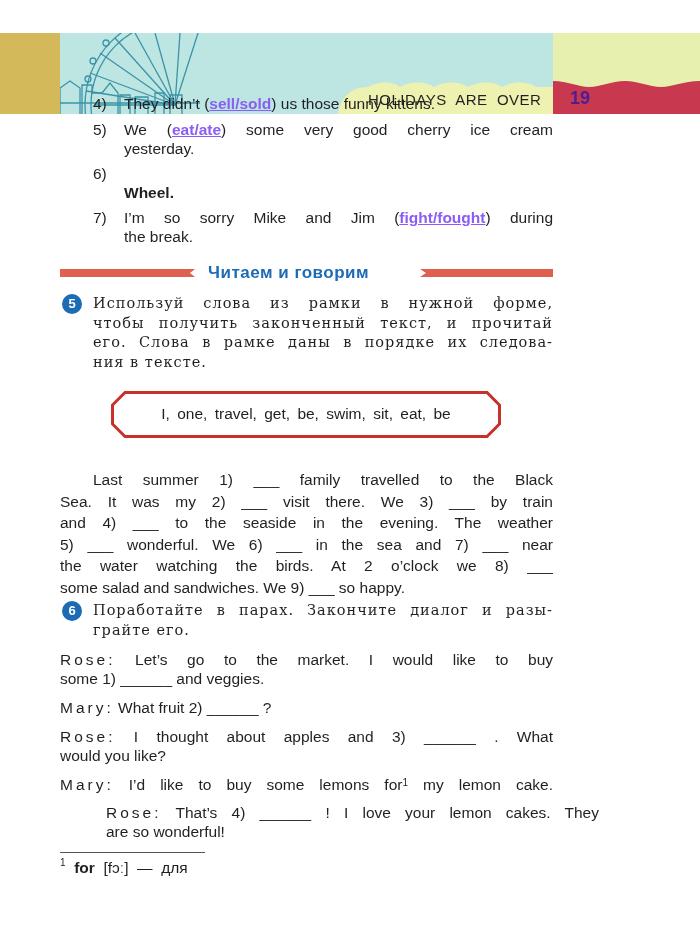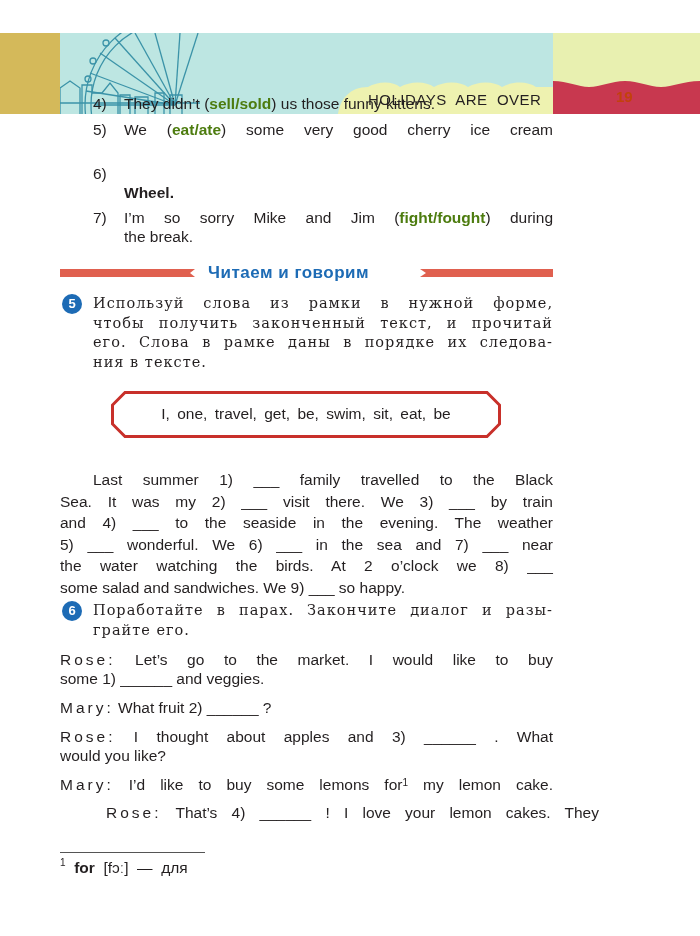--- a/index.html
+++ b/index.html
@@ -5,27 +5,27 @@
   html,body{margin:0;padding:0;background:#ffffff;}
   body{width:700px;height:936px;position:relative;overflow:hidden;font-family:"Liberation Sans",sans-serif;color:#231f20;}
   .header{position:absolute;left:0;top:0;width:700px;height:81px;margin-top:33px;}
   .gold-strip{position:absolute;left:0;top:0;width:60px;height:81px;background:#d4b95a;}
   .cyan-band{position:absolute;left:60px;top:0;width:493px;height:81px;background:#bde6e2;}
   .lime-band{position:absolute;left:553px;top:0;width:147px;height:81px;background:#e8f0b0;}
   .wheel{position:absolute;left:60px;top:0;width:140px;height:81px;}
   .title-cloud{position:absolute;left:338px;top:44px;width:215px;height:37px;}
   .title-text{position:absolute;left:368px;top:58px;font-size:15px;letter-spacing:0.5px;color:#231f20;white-space:pre;}
   .page-tab{position:absolute;left:553px;top:48px;width:147px;height:33px;}
-  .page-num{position:absolute;left:616px;top:55px;font-size:15px;font-weight:bold;color:#c2410c;}
+  .page-num{position:absolute;left:570px;top:55px;font-size:18px;font-weight:bold;color:#4c1d95;}
   .content{position:absolute;left:60px;top:0;width:493px;}
   .txt{position:absolute;font-size:15.5px;line-height:19px;letter-spacing:0.3px;}
   .item{position:absolute;left:33px;width:460px;font-size:15.5px;line-height:19px;}
   .item .n{position:absolute;left:0;top:0;}
   .item .t{position:absolute;left:31px;right:0;text-align:justify;text-align-last:left;}
-  .red{color:#4d7c0f;font-weight:bold;}
+  .red{color:#8b5cf6;font-weight:bold;text-decoration:underline;}
   .section-bar{position:absolute;left:0;top:267px;width:493px;height:12px;}
   .section-title{position:absolute;left:142px;top:263px;font-size:17px;font-weight:bold;color:#1d6bb5;background:#fff;padding:0 6px;letter-spacing:0.5px;}
   .badge{position:absolute;width:20px;height:20px;border-radius:50%;background:#1d6bb5;color:#fff;font-weight:bold;font-size:13px;text-align:center;line-height:20px;}
   .serif{font-family:"DejaVu Serif","Liberation Serif",serif;font-size:14.5px;line-height:19.5px;letter-spacing:1px;text-align:justify;}
   .wordbox{position:absolute;left:51px;top:391px;width:390px;height:47px;}
   .wordbox-text{position:absolute;left:51px;top:405px;width:390px;text-align:center;font-size:15.5px;word-spacing:3px;}
   .para{position:absolute;left:0;width:493px;font-size:15.5px;line-height:21.5px;text-align:justify;}
   .para .ln{display:block;text-align:justify;text-align-last:justify;height:21.5px;}
   .para .ln.last{text-align-last:left;}
   .speaker{letter-spacing:3px;}
@@ -77,20 +77,21 @@
 
 <div class="content">
 
   <div class="item" style="top:94px;">
     <span class="n">4)</span>
     <span class="t"><span>They didn’t (</span><span class="red">sell/sold</span><span>) us those funny kittens.</span></span>
   </div>
   <div class="item" style="top:120px;height:38px;">
     <span class="n">5)</span>
     <span class="t" style="text-align-last:justify;"><span>We (</span><span class="red">eat/ate</span><span>) some very good cherry ice cream</span></span>
+    <span class="t" style="top:19px;">yesterday.</span>
   </div>
   <div class="item" style="top:164px;height:38px;">
     <span class="n">6)</span>
     <span class="t" style="top:19px;font-weight:bold;">Wheel.</span>
   </div>
   <div class="item" style="top:208px;height:38px;">
     <span class="n">7)</span>
     <span class="t" style="text-align-last:justify;"><span>I’m so sorry Mike and Jim (</span><span class="red">fight/fought</span><span>) during</span></span>
     <span class="t" style="top:19px;">the break.</span>
   </div>
@@ -138,19 +139,20 @@
   </div>
   <div class="dlg" style="top:727px;">
     <span class="ln"><span class="speaker">Rose:</span> <span>I thought about apples and 3) ______ . What</span></span>
     <span class="ln last">would you like?</span>
   </div>
   <div class="dlg" style="top:775px;">
     <span class="ln"><span class="speaker">Mary:</span> <span>I’d like to buy some lemons for</span><sup>1</sup><span> my lemon cake.</span></span>
   </div>
   <div class="dlg" style="top:803px;margin-left:46px;">
     <span class="ln"><span class="speaker">Rose:</span> <span>That’s 4) ______ ! I love your lemon cakes. They</span></span>
+    <span class="ln last">are so wonderful!</span>
   </div>
 
   <div class="fn-rule"></div>
   <div class="footnote">
     <sup>1</sup>&nbsp;&nbsp;<b>for</b>&nbsp;&nbsp;<span>[fɔː]</span>&nbsp;&nbsp;<span>—</span>&nbsp;&nbsp;<span>для</span>
   </div>
 </div>
 
 </body></html>

